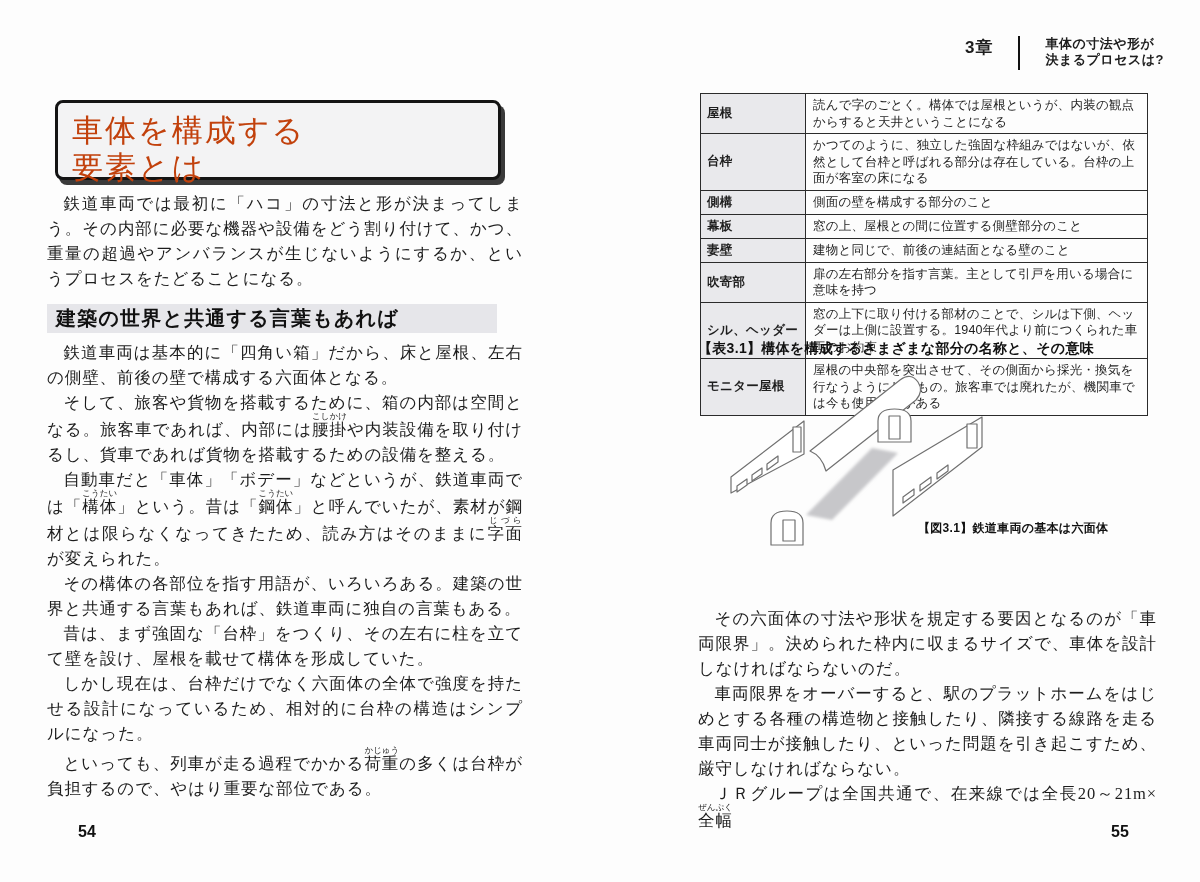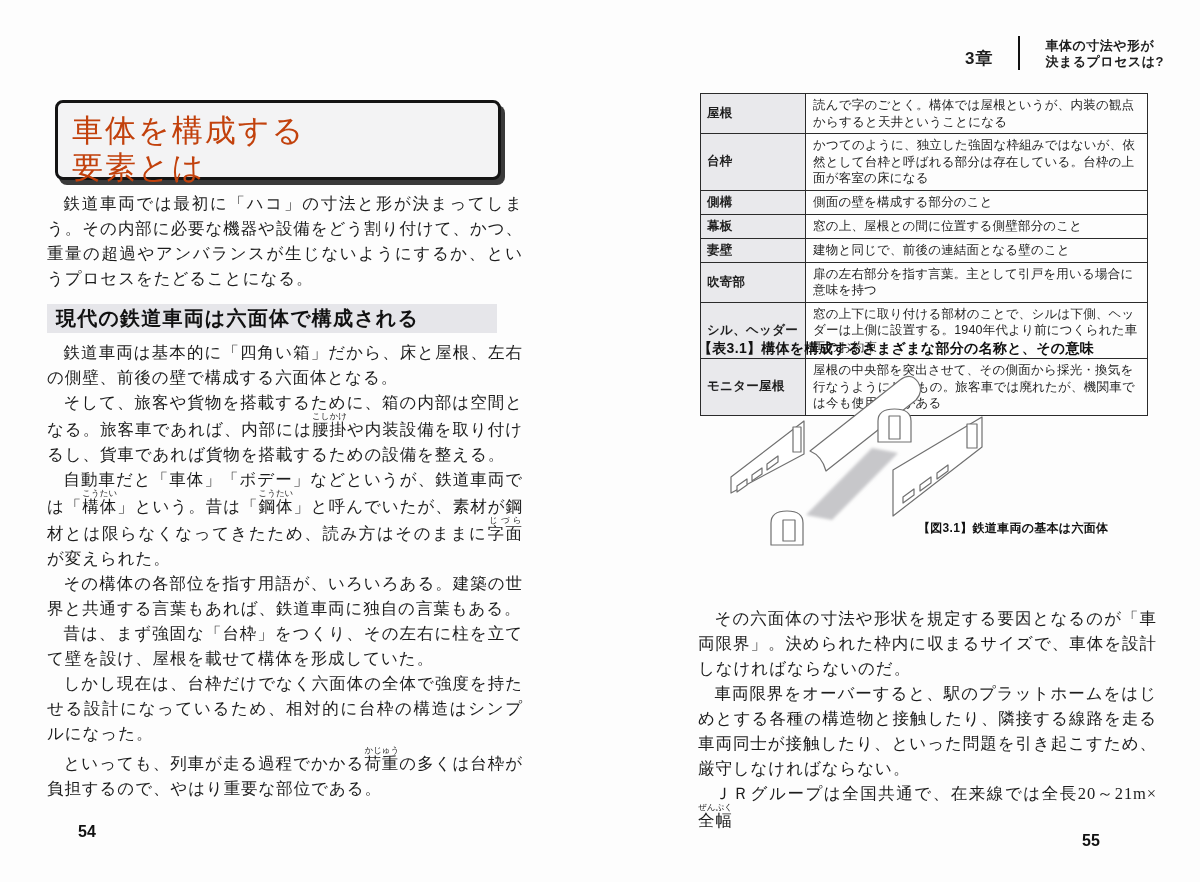--- a/index.html
+++ b/index.html
@@ -1,21 +1,21 @@
 <!DOCTYPE html>
 <html><head>
 <meta charset="utf-8">
 <style>
   html,body { margin:0; padding:0; background:#ffffff; }
   #spread {
     position:relative; width:1200px; height:882px; background:#fdfdfd;
     font-family:"Liberation Serif","DejaVu Serif",serif; color:#1e1e1e; overflow:hidden;
   }
   
-  #chapter-header { position:absolute; top:36px; right:36px; display:flex; align-items:flex-end; gap:25px;
+  #chapter-header { position:absolute; top:36px; right:36px; display:flex; align-items:flex-start; gap:25px;
     font-family:"Liberation Sans","DejaVu Sans",sans-serif; }
   #chapter-header .chapter-num { font-size:17px; font-weight:bold; letter-spacing:1px; }
   #chapter-header .vline { width:2px; height:34px; background:#111; }
   #chapter-header .chap-title { font-size:13px; font-weight:bold; line-height:16px; letter-spacing:0.5px; }
   
   #title-box {
     position:absolute; left:55px; top:100px; width:412px; height:56px;
     border:3px solid #141414; border-radius:8px; background:#f3f3f4;
     box-shadow:4px 5px 0 #3a3a3a; padding:9px 14px 9px 14px;
     font-family:"Liberation Sans","DejaVu Sans",sans-serif;
@@ -46,21 +46,21 @@
   .caption { position:absolute; font-family:"Liberation Sans","DejaVu Sans",sans-serif;
     font-weight:bold; font-size:14px; color:#111; letter-spacing:0.3px; white-space:nowrap; }
   #table-caption { left:698px; top:340px; }
   
   #figure-box { position:absolute; left:700px; top:363px; width:460px; height:200px; }
   #figure-caption { left:218px; top:157px; font-size:12px; position:absolute; }
   
   .pagenum { position:absolute; font-family:"Liberation Sans","DejaVu Sans",sans-serif;
     font-weight:bold; font-size:16px; color:#111; }
   #pagenum-left  { left:78px;  top:823px; }
-  #pagenum-right { left:1082px; top:823px;margin-top:9px; }
+  #pagenum-right { left:1111px; top:823px; }
 </style>
 </head>
 <body>
 
 <div id="spread">
 
   <div id="chapter-header">
     <span class="chapter-num">3章</span>
     <span class="vline"></span>
     <span class="chap-title">
@@ -71,21 +71,21 @@
 
   <div id="title-box">
     <div>車体を構成する</div>
     <div>要素とは</div>
   </div>
 
   <div id="left-intro" class="bodytext">
       <p>鉄道車両では最初に「ハコ」の寸法と形が決まってしまう。その内部に必要な機器や設備をどう割り付けて、かつ、重量の超過やアンバランスが生じないようにするか、というプロセスをたどることになる。</p>
     </div>
 
-  <div id="left-section-bar" class="section-bar">現代の鉄道車両は六面体で構成される</div>
+  <div id="left-section-bar" class="section-bar">建築の世界と共通する言葉もあれば</div>
 
   <div id="left-body" class="bodytext">
       <p>鉄道車両は基本的に「四角い箱」だから、床と屋根、左右の側壁、前後の壁で構成する六面体となる。</p>
       <p>そして、旅客や貨物を搭載するために、箱の内部は空間となる。旅客車であれば、内部には<ruby>腰掛<rt>こしかけ</rt></ruby>や内装設備を取り付けるし、貨車であれば貨物を搭載するための設備を整える。</p>
       <p>自動車だと「車体」「ボデー」などというが、鉄道車両では「<ruby>構体<rt>こうたい</rt></ruby>」という。昔は「<ruby>鋼体<rt>こうたい</rt></ruby>」と呼んでいたが、素材が鋼材とは限らなくなってきたため、読み方はそのままに<ruby>字面<rt>じづら</rt></ruby>が変えられた。</p>
       <p>その構体の各部位を指す用語が、いろいろある。建築の世界と共通する言葉もあれば、鉄道車両に独自の言葉もある。</p>
       <p>昔は、まず強固な「台枠」をつくり、その左右に柱を立てて壁を設け、屋根を載せて構体を形成していた。</p>
       <p>しかし現在は、台枠だけでなく六面体の全体で強度を持たせる設計になっているため、相対的に台枠の構造はシンプルになった。</p>
       <p>といっても、列車が走る過程でかかる<ruby>荷重<rt>かじゅう</rt></ruby>の多くは台枠が負担するので、やはり重要な部位である。</p>
     </div>

